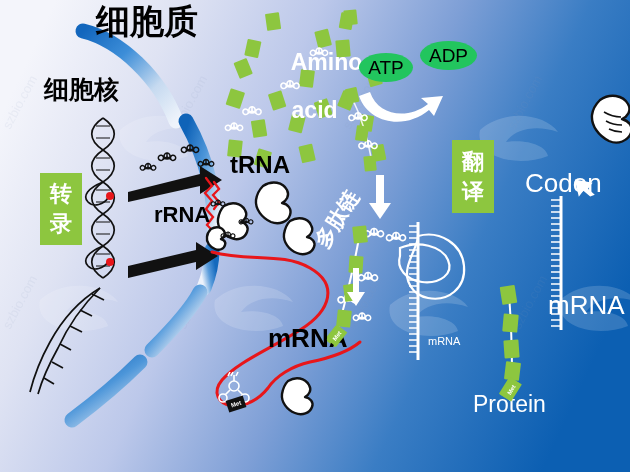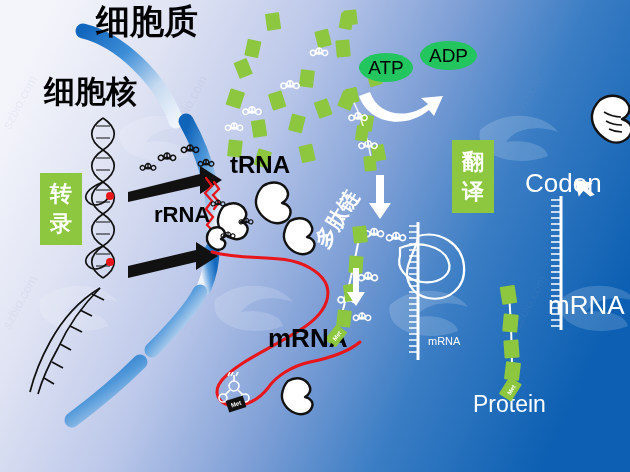--- a/index.html
+++ b/index.html
@@ -333,33 +333,37 @@
         <rect x="503" y="314" width="15" height="18" rx="1" transform="rotate(5 510 323)"></rect>
         <rect x="504" y="340" width="15" height="18" rx="1" transform="rotate(-4 511 349)"></rect>
         <rect x="505" y="362" width="15" height="18" rx="1" transform="rotate(7 512 371)"></rect>
       </g>
       <rect x="500" y="382" width="20" height="14" rx="1" fill="#8dc63f" transform="rotate(-58 510 389)"></rect>
     </g>
   </svg>
 
   <div class="lbl lbl-black" style="left:96px; top:4px; font-size:34px;">细胞质</div>
 
-  <div class="lbl lbl-black" style="left:44px; top:76px; font-size:31px;">细胞核</div>
+  <div class="lbl lbl-black" style="left:44px; top:76px; font-size:25px;">细胞核</div>
 
   <div class="greenbox" style="left:40px; top:173px; width:42px; height:72px; font-size:22px;">
     <span>转</span>
     <span>录</span>
   </div>
 
   <div class="lbl lbl-black" style="left:126px; top:203px; font-size:22px;margin-left:28px;">rRNA</div>
 
   <div class="lbl lbl-black" style="left:230px; top:152px; font-size:24px;">tRNA</div>
 
   <div class="lbl lbl-black" style="left:268px; top:325px; font-size:26px;">mRNA</div>
 
+  <div class="lbl lbl-white" style="left:266px; top:26px; font-size:23px;">
+    <span>Amino</span><br>
+    <span>acid</span>
+  </div>
 
   <div class="nucleotide-pill" style="left:359px; top:53px; width:54px; height:29px; font-size:19px;">ATP</div>
   <div class="nucleotide-pill" style="left:420px; top:41px; width:57px; height:29px; font-size:19px;">ADP</div>
 
   <div class="greenbox" style="left:452px; top:140px; width:42px; height:73px; font-size:22px;">
     <span>翻</span>
     <span>译</span>
   </div>
 
   <div class="lbl lbl-white" style="left:525px; top:170px; font-size:26px; font-weight:normal;">Codon</div>

